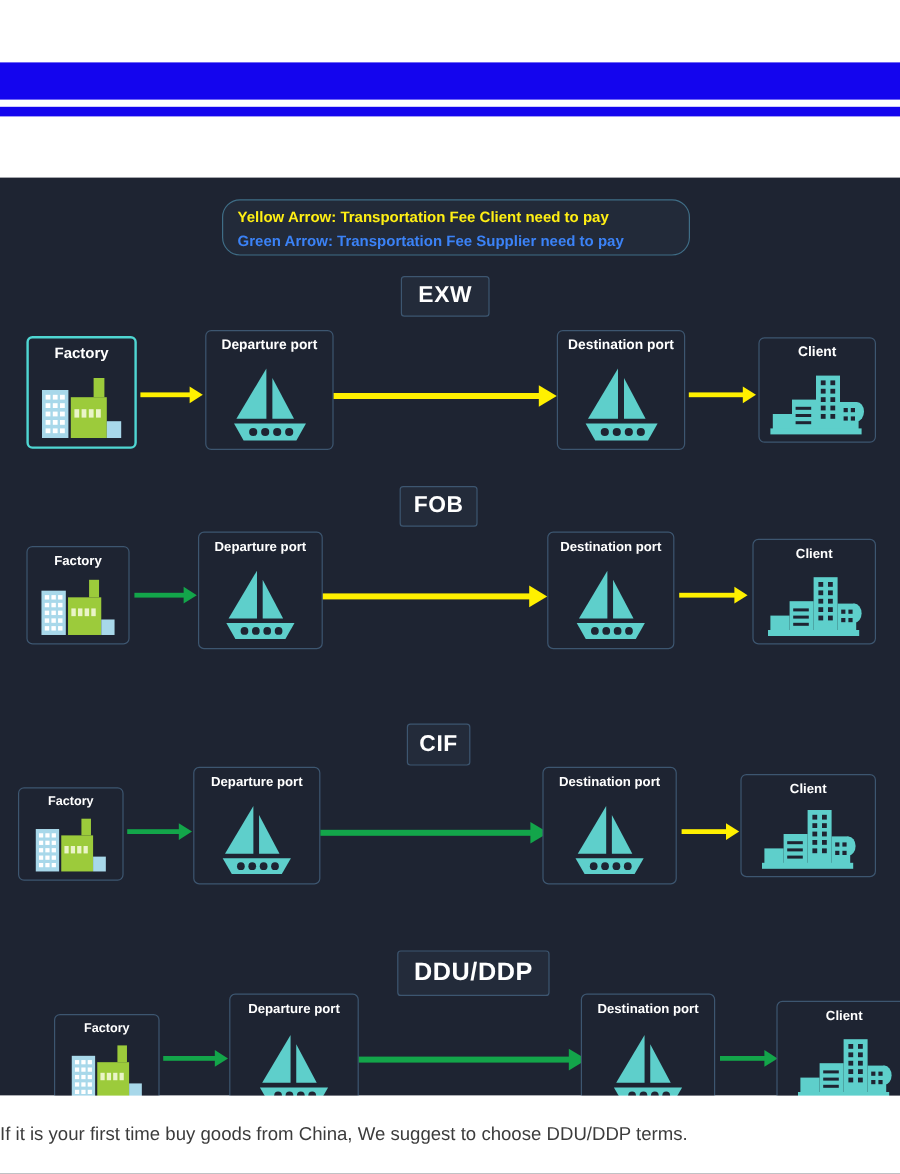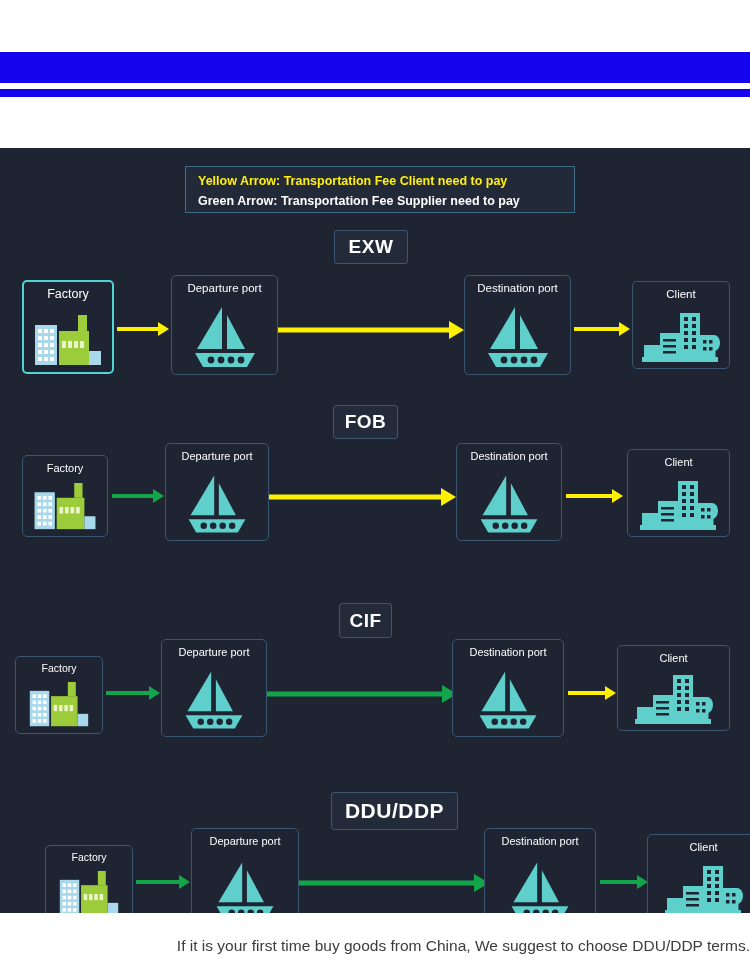--- a/index.html
+++ b/index.html
@@ -44,31 +44,31 @@
   
   #panel{
     position:absolute;left:0;top:148px;width:750px;height:765px;
     background:#1e2432;
   }
 
   
   #legend{
     position:absolute;left:185px;top:18px;width:390px;height:47px;
     border:1px solid #3f6d86;
-    border-radius:0;
+    border-radius:15px;
     background:#222a39;
     box-sizing:border-box;
     padding:4px 0 0 12px;
   }
   .legend-line{
     font-size:12.5px;font-weight:bold;line-height:20px;
     white-space:nowrap;
   }
   .legend-yellow{color:#ffef14;}
-  .legend-white{color:#ffffff;}
+  .legend-white{color:#3b82f6;}
 
   
   .row{position:absolute;left:0;width:750px;}
   .tag{
     position:absolute;
     border:1px solid #3d5670;
     border-radius:3px;
     background:#232b3a;
     color:#ffffff;
     font-weight:bold;
@@ -80,21 +80,21 @@
   .node{
     position:absolute;
     border:1px solid #3d5670;
     border-radius:5px;
     background:#1e2432;
     box-sizing:border-box;
   }
   .node.hl{border:2px solid #4fd6d2;}
   .node-label{
     position:absolute;left:0;right:0;top:6px;
-    text-align:center;color:#ffffff;font-weight:normal;
+    text-align:center;color:#ffffff;font-weight:bold;
     line-height:1.1;
   }
   .node-ico{
     position:absolute;left:0;right:0;bottom:5px;
     display:flex;align-items:flex-end;justify-content:center;
   }
 
   
   .arrow{position:absolute;}
   .arrow .shaft{position:absolute;left:0;top:50%;transform:translateY(-50%);height:5px;}
@@ -109,21 +109,21 @@
 
   .arrow.small .shaft{height:4px;}
   .arrow.small .head{border-top:7px solid transparent;border-bottom:7px solid transparent;}
   .arrow.small.a-yellow .head{border-left:11px solid #fff000;}
   .arrow.small.a-green .head{border-left:11px solid #13a54a;}
 
   
   #footer{
     position:absolute;left:0;top:913px;width:750px;height:65px;
     background:#ffffff;
-    display:flex;align-items:center;justify-content:flex-end;
+    display:flex;align-items:center;justify-content:flex-start;
   }
   #footer-text{
     font-size:15.5px;color:#3c3c3c;white-space:nowrap;
   }
 </style>
 </head>
 <body>
 
 <div id="header">
   <div class="bar-thick"></div>

